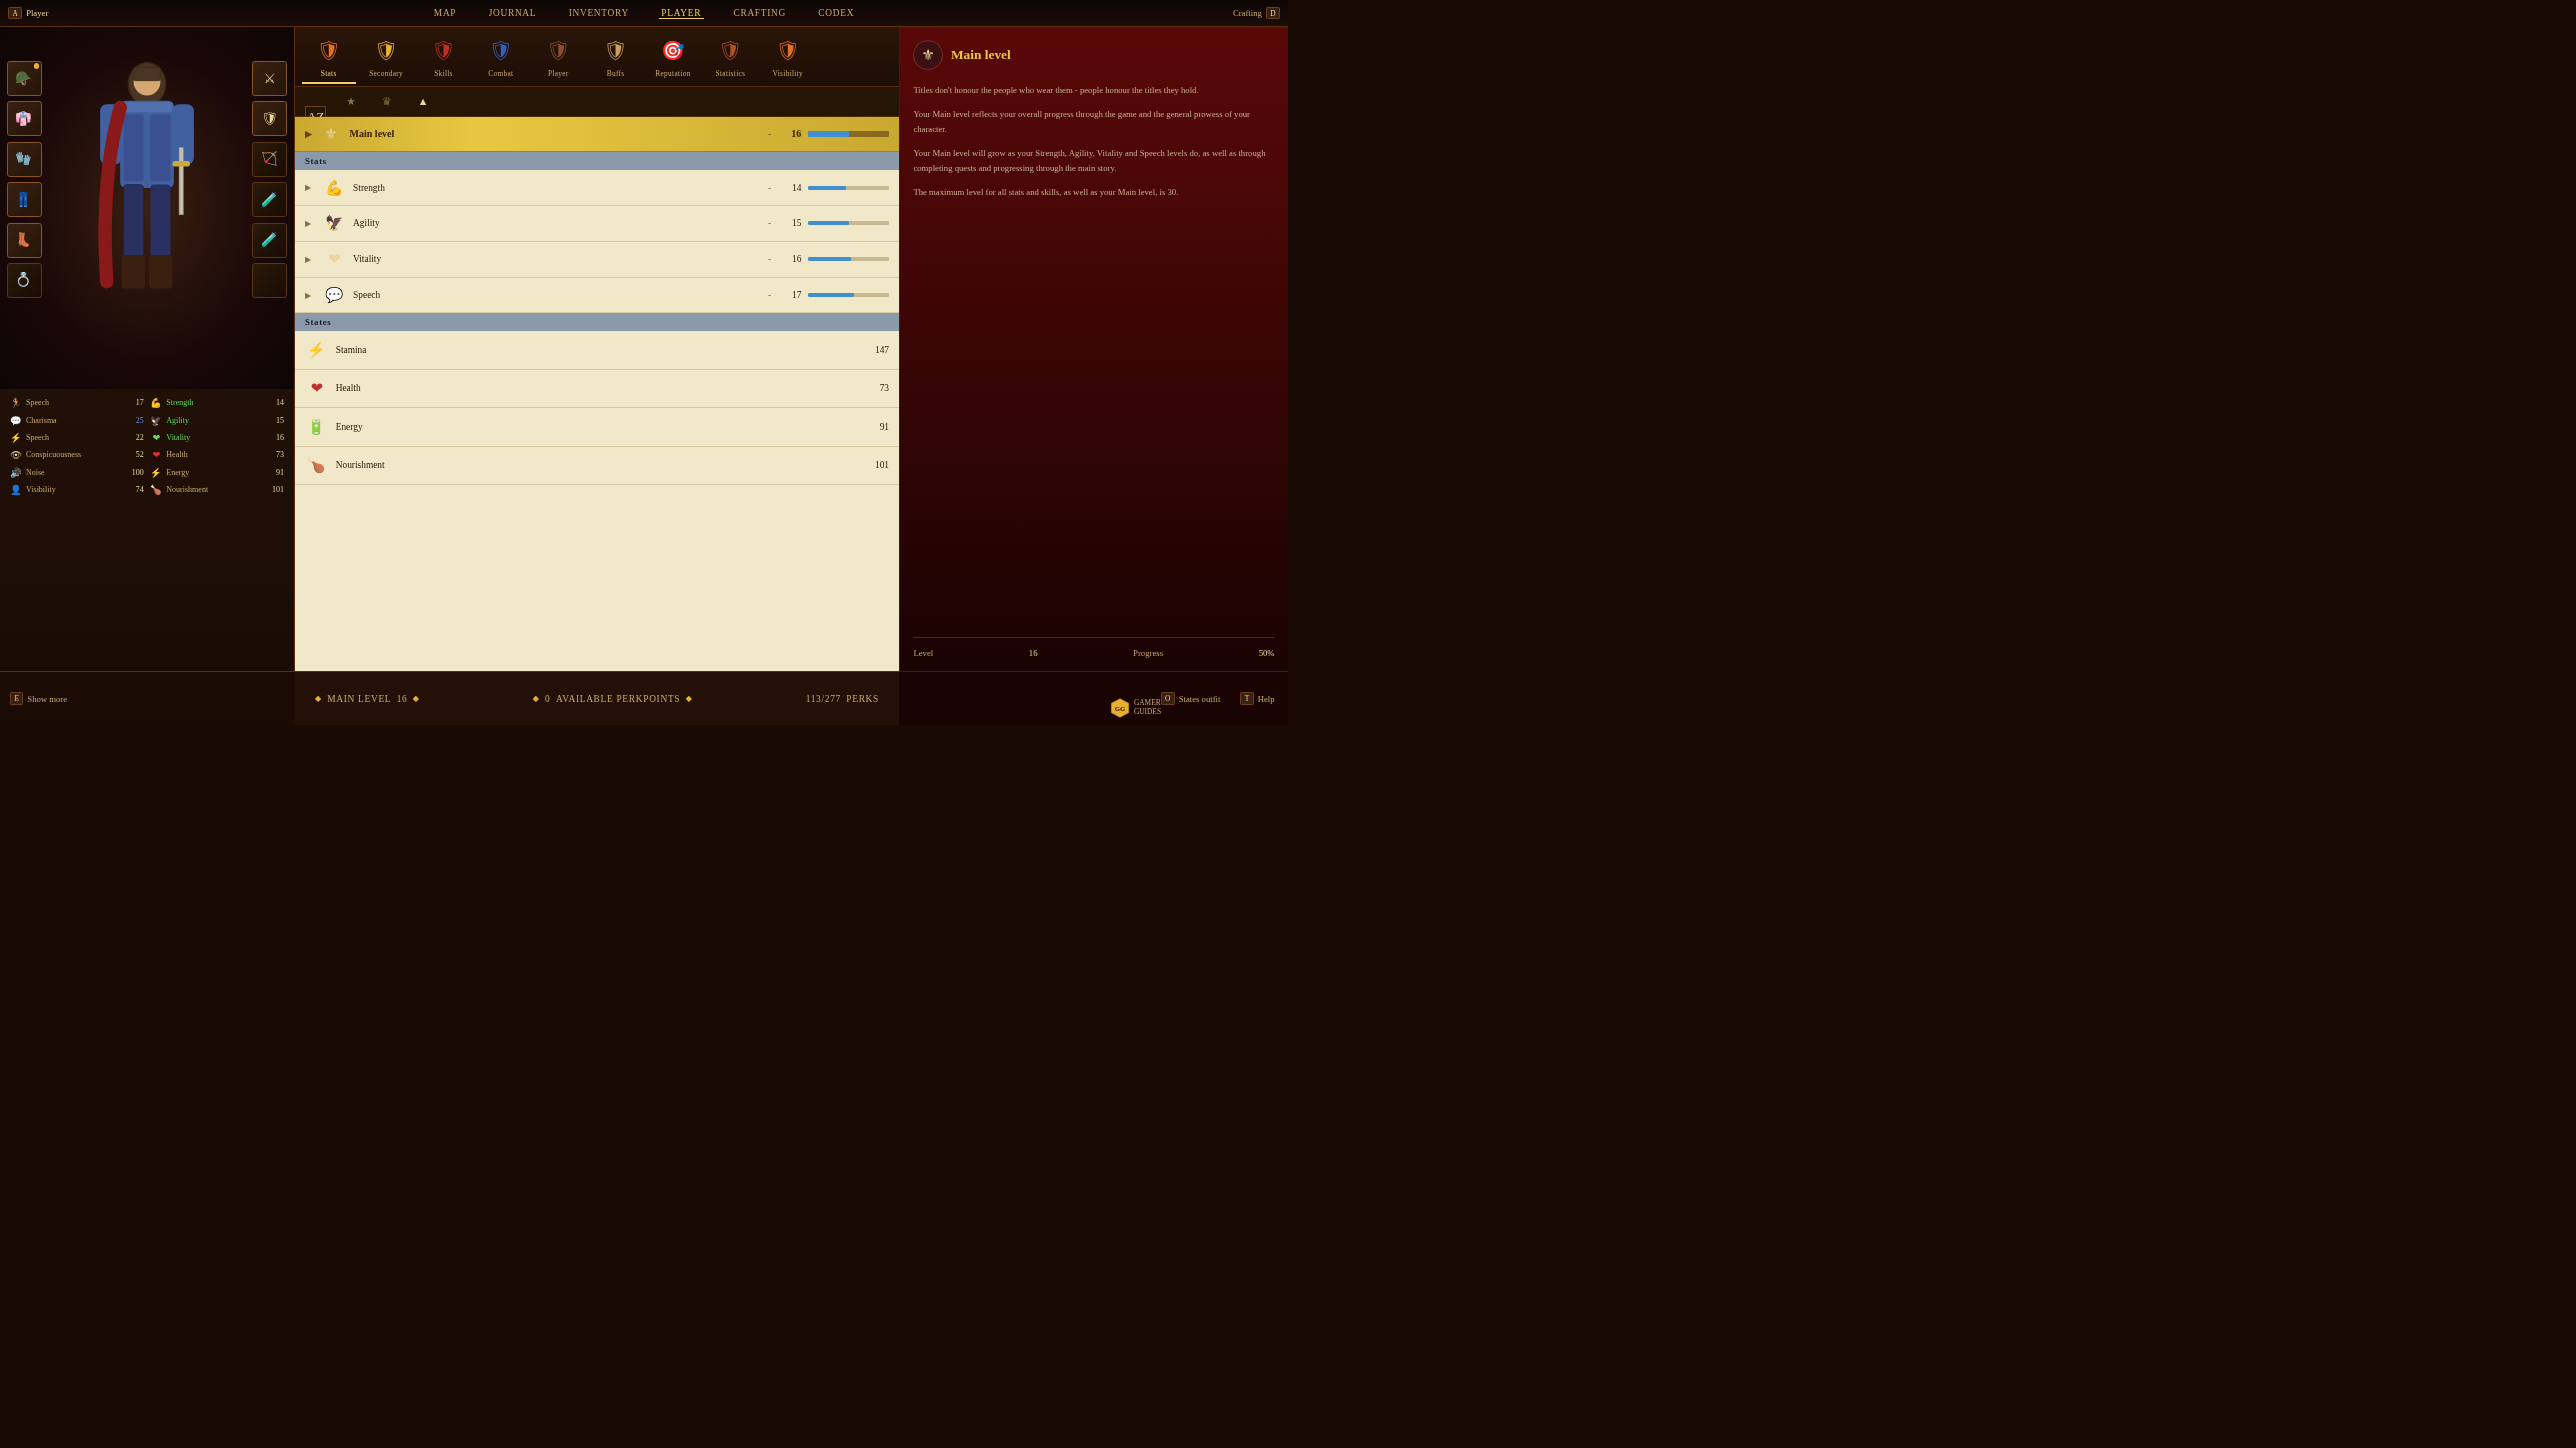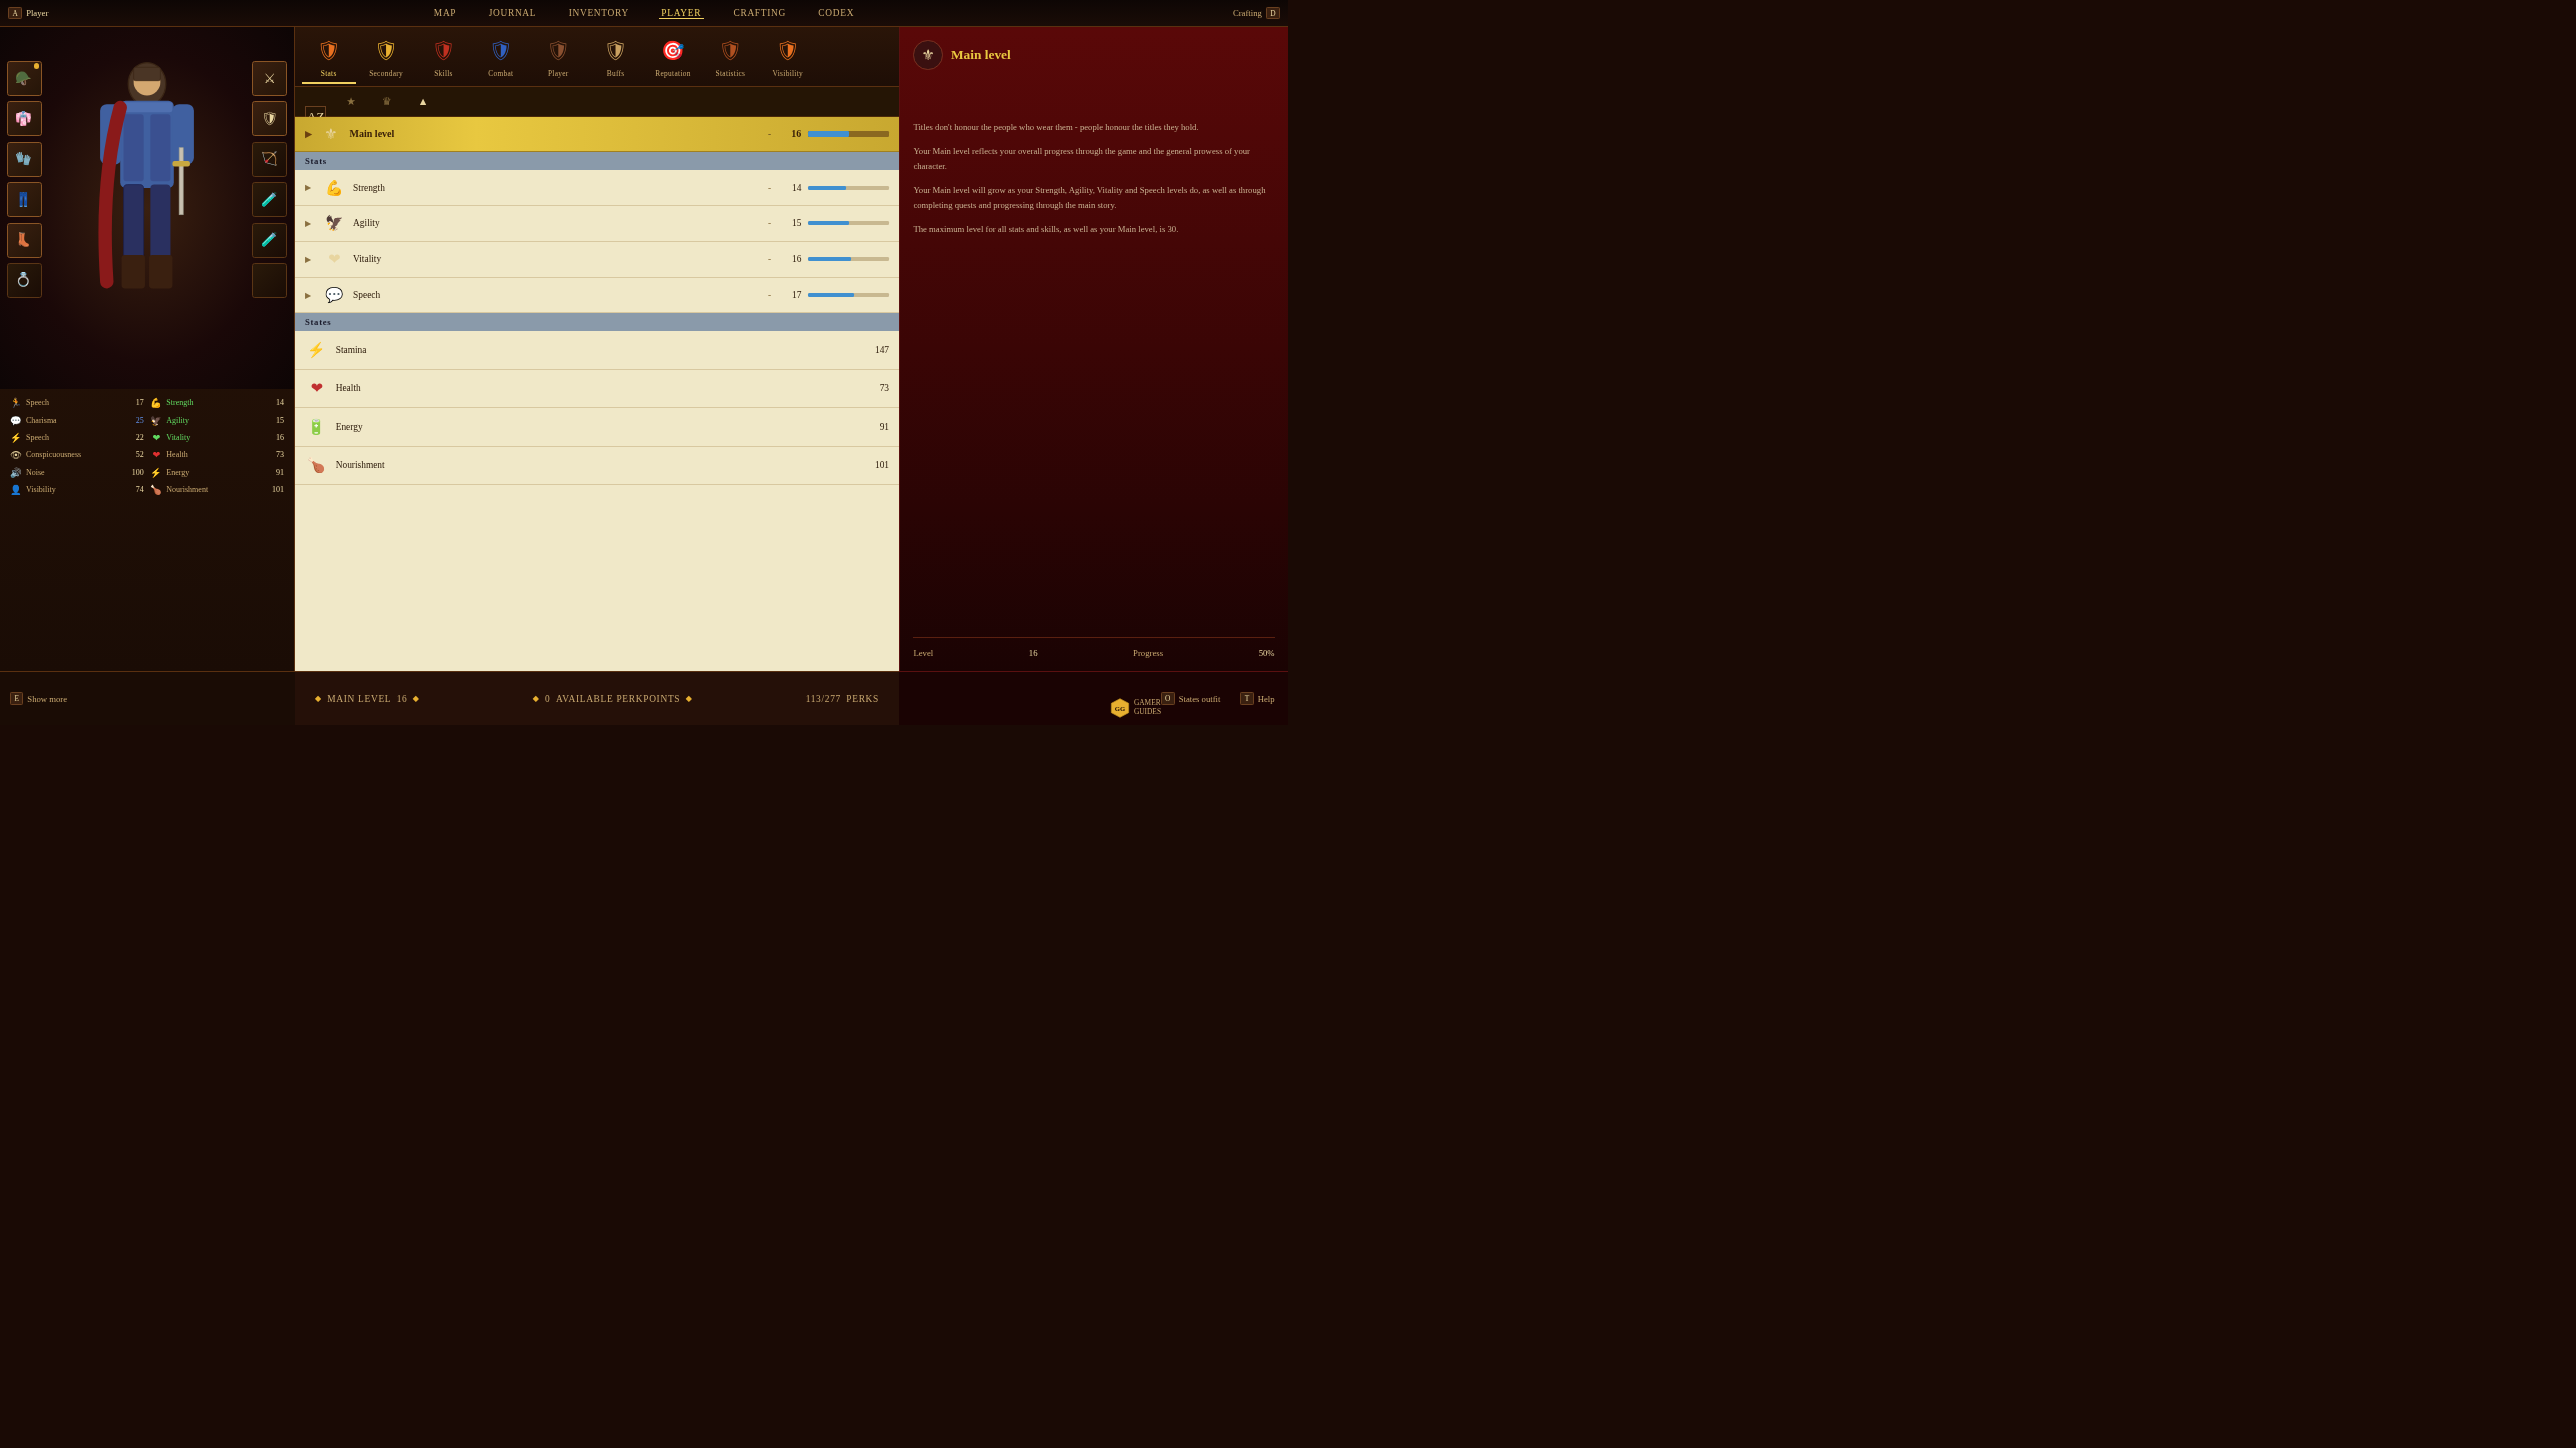--- a/index.html
+++ b/index.html
@@ -419,21 +419,20 @@
     .panel-title {
       font-size: 13.4px;
       color: #e8c840;
       font-weight: bold;
     }
     .panel-description {
       font-size: 8.7px;
       color: #c8b090;
       line-height: 1.7;
       flex: 1;
-      margin-top: 37px;
     }
     .panel-description p { margin-bottom: 9.4px; }
     .panel-footer {
       border-top: 0.7px solid #5a2010;
       padding-top: 10px;
       display: flex;
       justify-content: space-between;
       font-size: 8.7px;
       color: #c8a870;
     }

